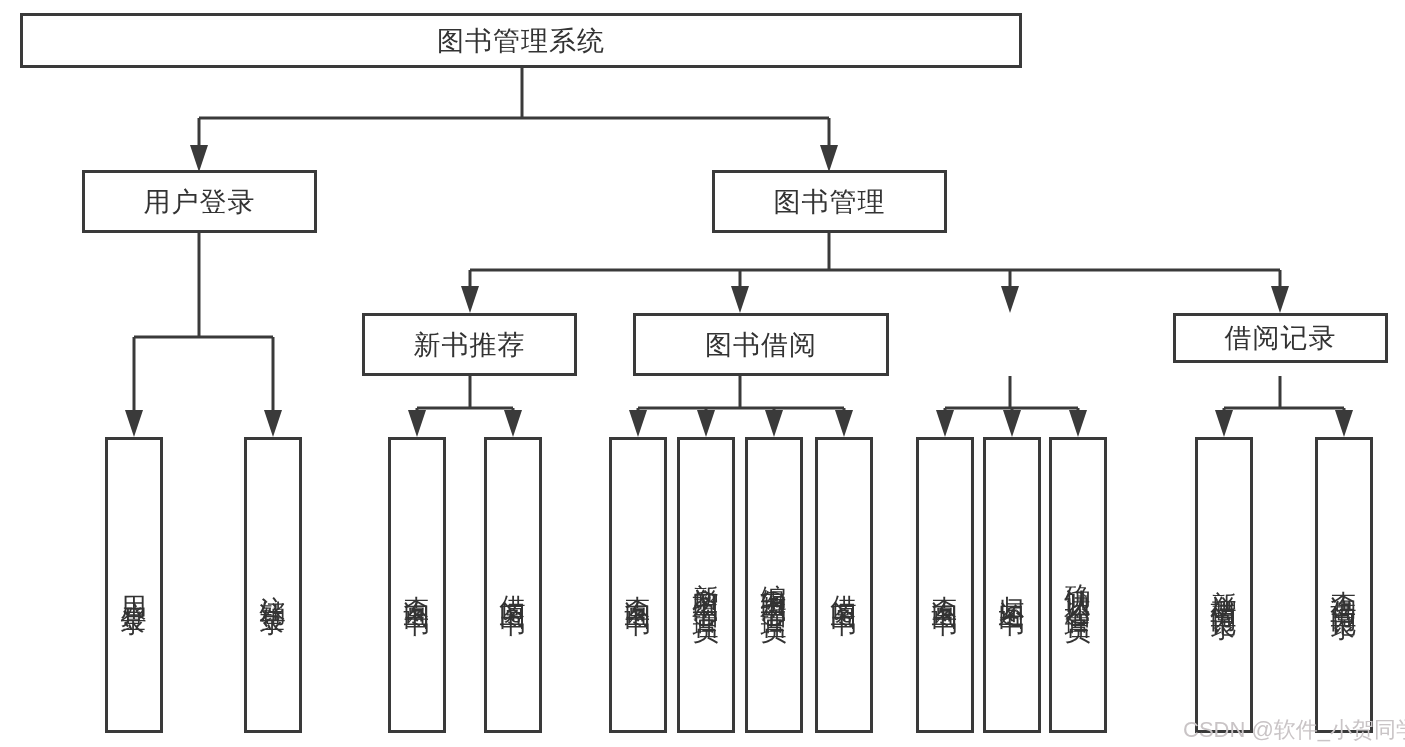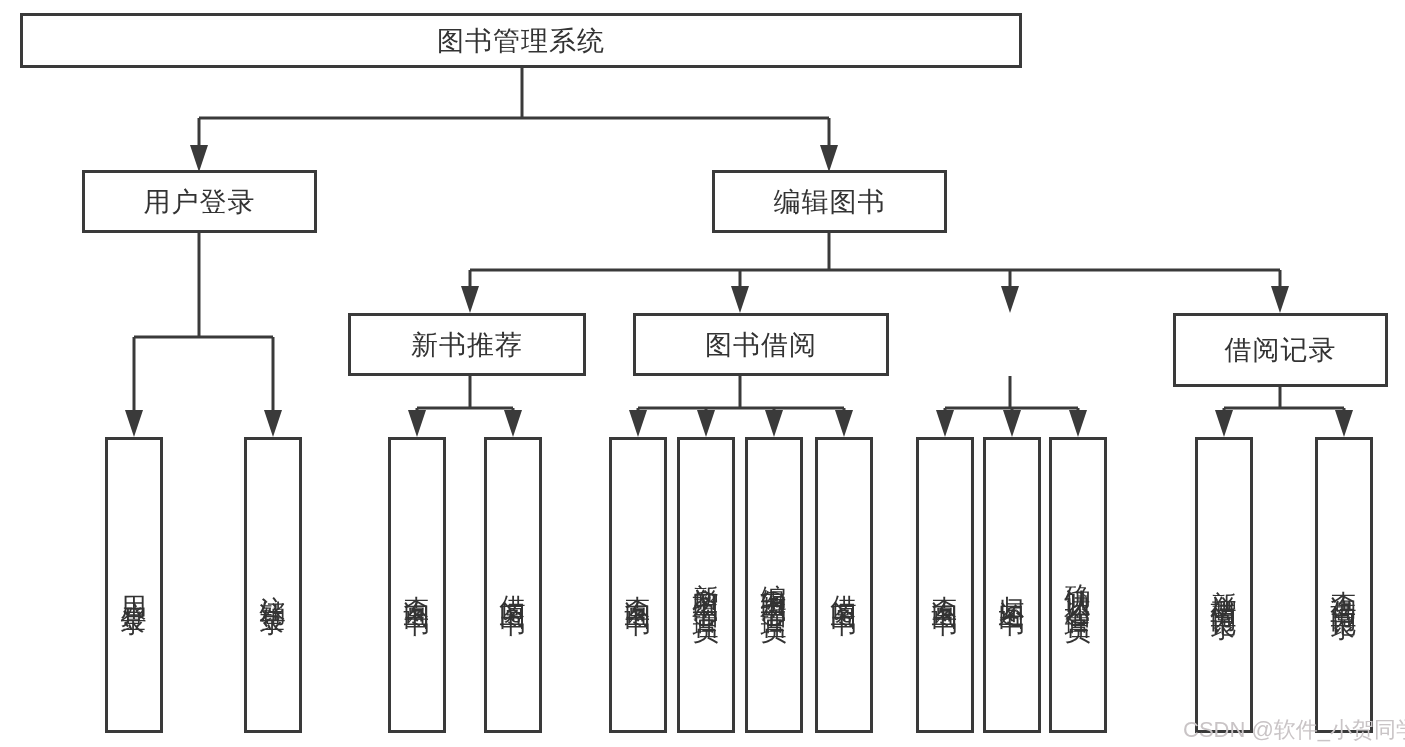--- a/index.html
+++ b/index.html
@@ -104,30 +104,30 @@
   </svg>
 
   <div class="box h" style="left:20px;top:13px;width:1002px;height:55px">
     <span class="lbl">图书管理系统</span>
   </div>
 
   <div class="box h" style="left:82px;top:170px;width:235px;height:63px">
     <span class="lbl">用户登录</span>
   </div>
   <div class="box h" style="left:712px;top:170px;width:235px;height:63px">
-    <span class="lbl">编辑图书</span>
+    <span class="lbl">图书管理</span>
   </div>
 
-  <div class="box h" style="left:348px;top:313px;width:238px;height:63px">
+  <div class="box h" style="left:362px;top:313px;width:215px;height:63px">
     <span class="lbl">新书推荐</span>
   </div>
   <div class="box h" style="left:633px;top:313px;width:256px;height:63px">
     <span class="lbl">图书借阅</span>
   </div>
-  <div class="box h" style="left:1173px;top:313px;width:215px;height:74px">
+  <div class="box h" style="left:1173px;top:313px;width:215px;height:50px">
     <span class="lbl">借阅记录</span>
   </div>
 
   <div class="box v" style="left:105px;top:437px;width:58px;height:296px">
     <span class="lbl">用户登录</span>
   </div>
   <div class="box v" style="left:244px;top:437px;width:58px;height:296px">
     <span class="lbl">注销登录</span>
   </div>
 

